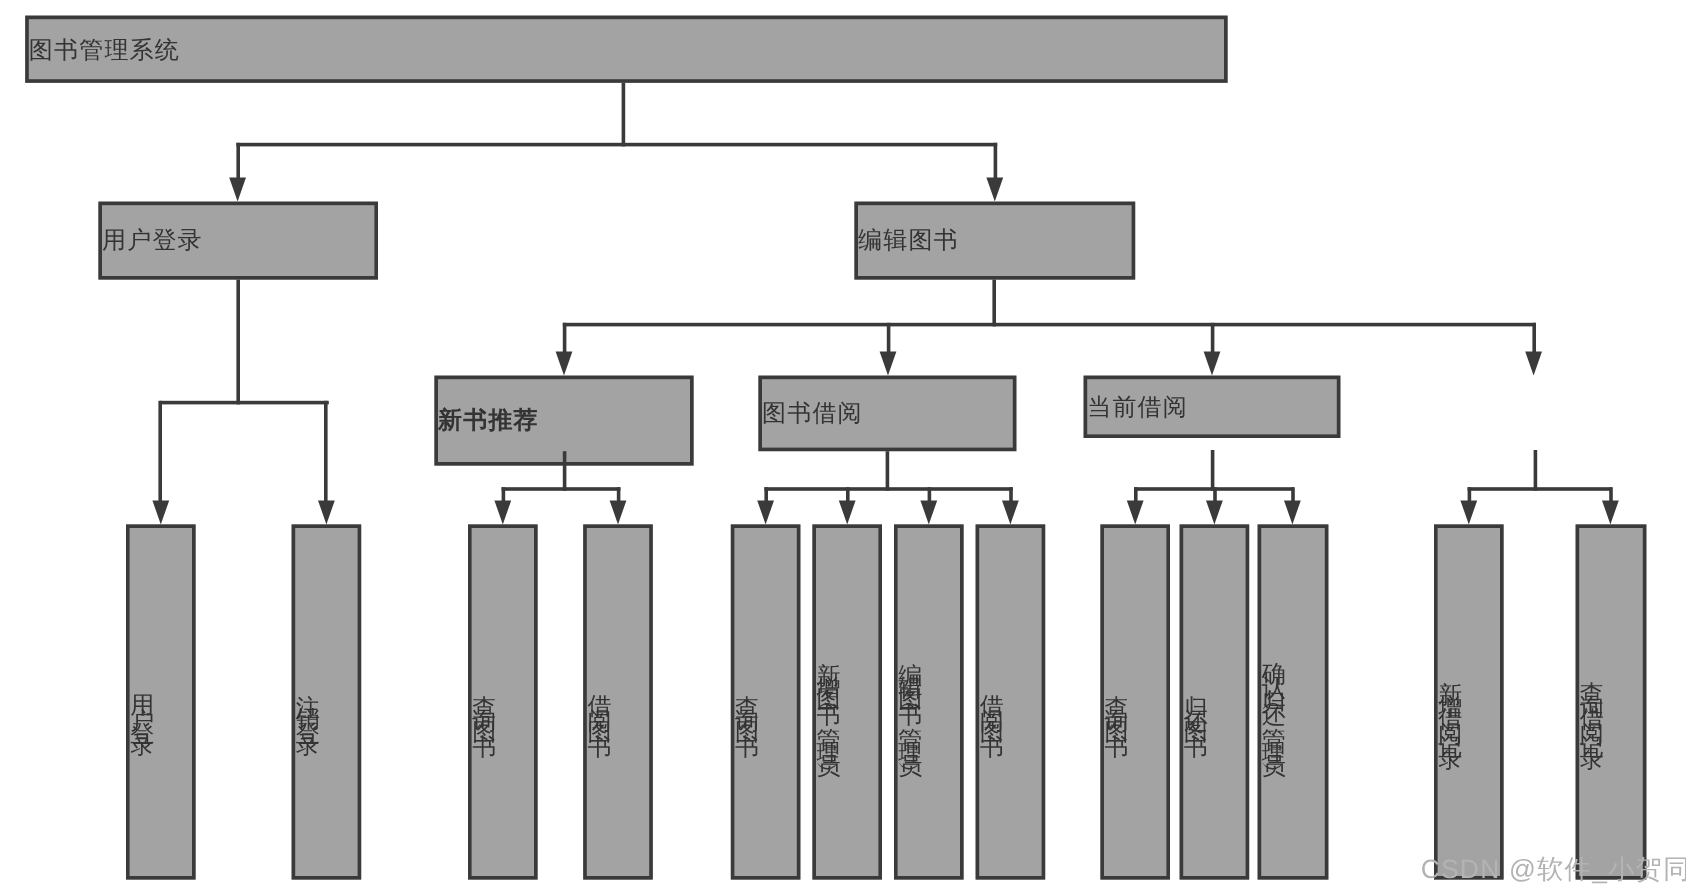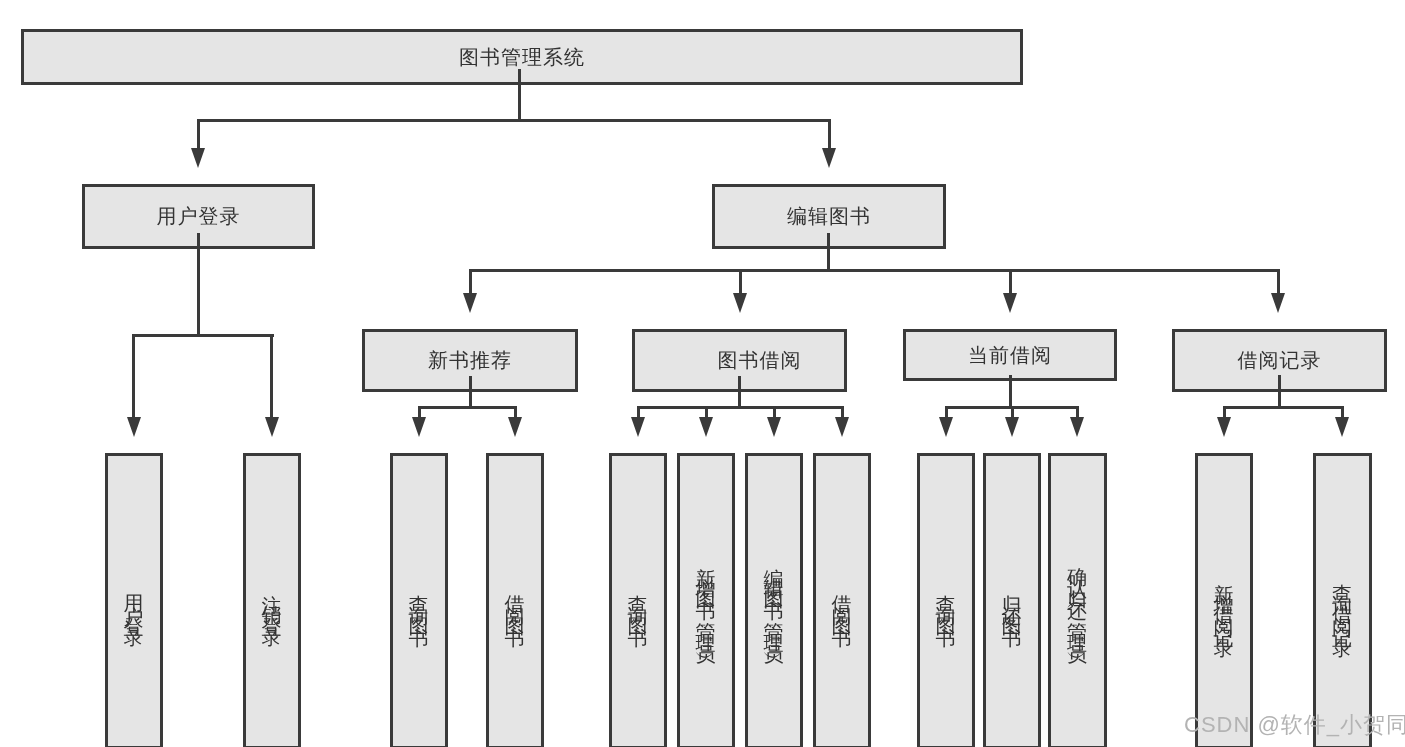--- a/index.html
+++ b/index.html
@@ -9,23 +9,23 @@
     --wm:#b3b3b3;
   }
   html,body{margin:0;padding:0;background:#fff;}
   #stage{
     position:relative;width:1405px;height:747px;background:var(--bg);
     font-family:"Liberation Sans","DejaVu Sans",sans-serif;
     overflow:hidden;
   }
   .box{
     position:absolute;box-sizing:border-box;
-    border:3px solid var(--line);background:#e5e5e5;
-    display:flex;align-items:center;justify-content:center;
-    color:var(--text);font-size:20px;letter-spacing:1px;margin-top:16px;
+    border:3px solid var(--line);background:#a3a3a3;
+    display:flex;align-items:center;justify-content:flex-start;
+    color:var(--text);font-size:20px;letter-spacing:1px;
   }
   .vtext{
     writing-mode:vertical-rl;text-orientation:mixed;
     line-height:1;letter-spacing:11px;font-size:20px;color:var(--text);
   }
   .line{position:absolute;background:var(--line);}
   .arrow{
     position:absolute;width:0;height:0;
     border-left:7px solid transparent;border-right:7px solid transparent;
     border-top:20px solid var(--line);
@@ -69,31 +69,28 @@
   <div class="line" style="left:469px;top:269px;width:811px;height:3px;"></div>
   <div class="line" style="left:469px;top:269px;width:3px;height:26px;"></div>
   <div class="arrow" style="left:463px;top:293px;"></div>
   <div class="line" style="left:739px;top:269px;width:3px;height:26px;"></div>
   <div class="arrow" style="left:733px;top:293px;"></div>
   <div class="line" style="left:1009px;top:269px;width:3px;height:26px;"></div>
   <div class="arrow" style="left:1003px;top:293px;"></div>
   <div class="line" style="left:1277px;top:269px;width:3px;height:26px;"></div>
   <div class="arrow" style="left:1271px;top:293px;"></div>
 
-  <div class="box" style="left:362px;top:313px;width:216px;height:63px;">
+  <div class="box" style="left:362px;top:313px;width:216px;height:75px;font-weight:bold;">
     <span>新书推荐</span>
   </div>
-  <div class="box" style="left:632px;top:313px;width:215px;height:63px;padding-left:40px;">
+  <div class="box" style="left:632px;top:313px;width:215px;height:63px;">
     <span>图书借阅</span>
   </div>
   <div class="box" style="left:903px;top:313px;width:214px;height:52px;">
     <span>当前借阅</span>
-  </div>
-  <div class="box" style="left:1172px;top:313px;width:215px;height:63px;">
-    <span>借阅记录</span>
   </div>
 
   <div class="line" style="left:469px;top:376px;width:3px;height:33px;"></div>
   <div class="line" style="left:418px;top:406px;width:99px;height:3px;"></div>
   <div class="line" style="left:418px;top:406px;width:3px;height:13px;"></div>
   <div class="arrow" style="left:412px;top:417px;"></div>
   <div class="line" style="left:514px;top:406px;width:3px;height:13px;"></div>
   <div class="arrow" style="left:508px;top:417px;"></div>
 
   <div class="line" style="left:738px;top:376px;width:3px;height:33px;"></div>

